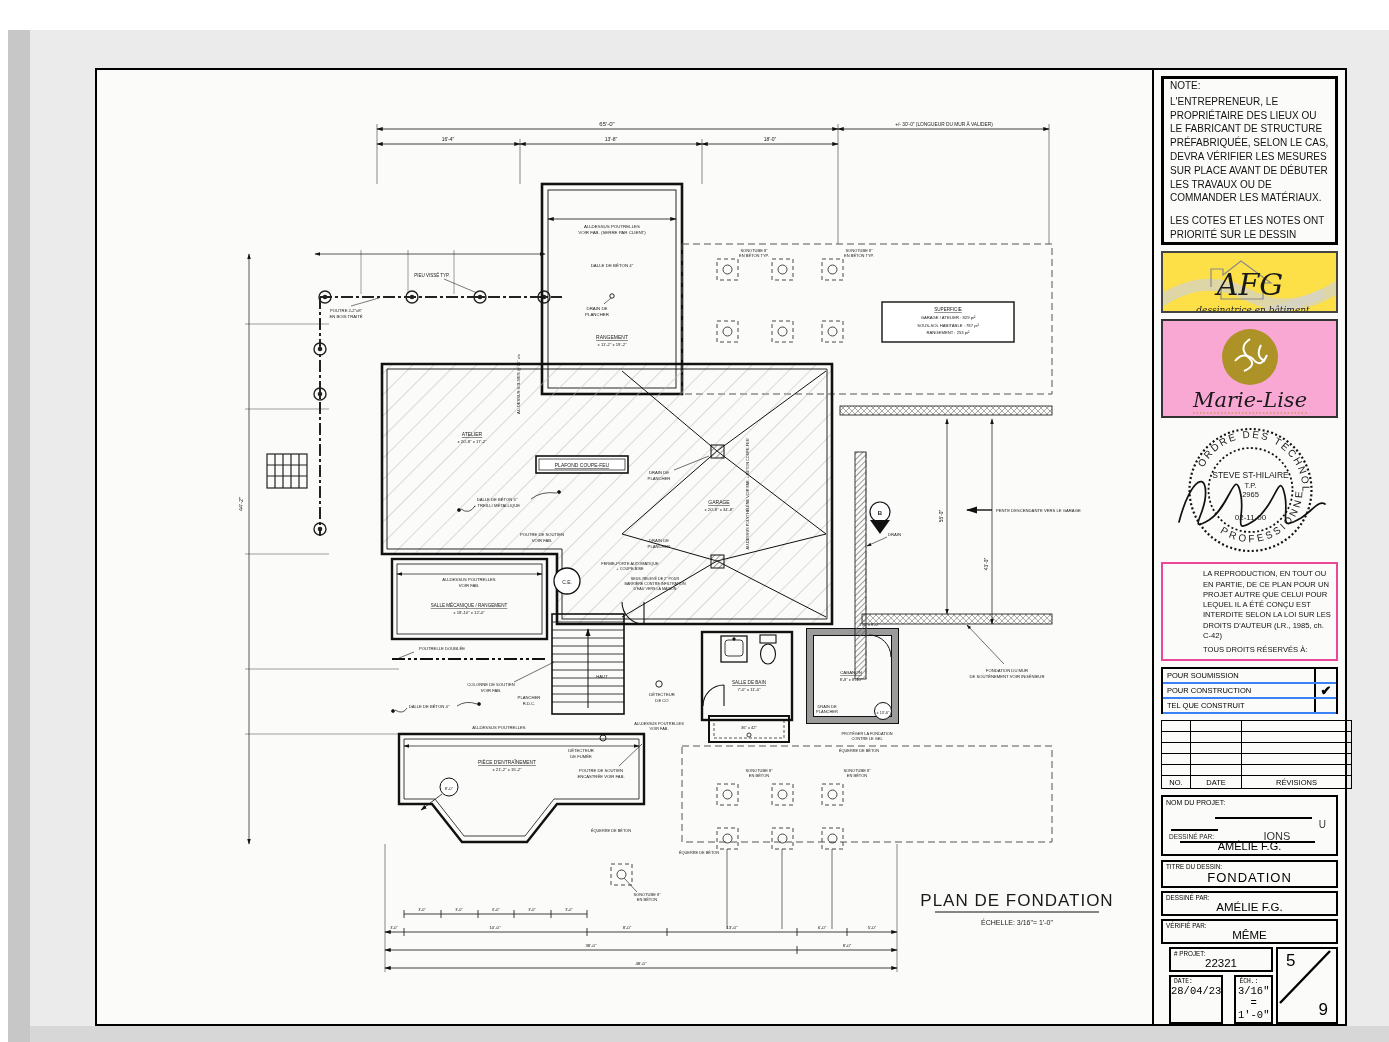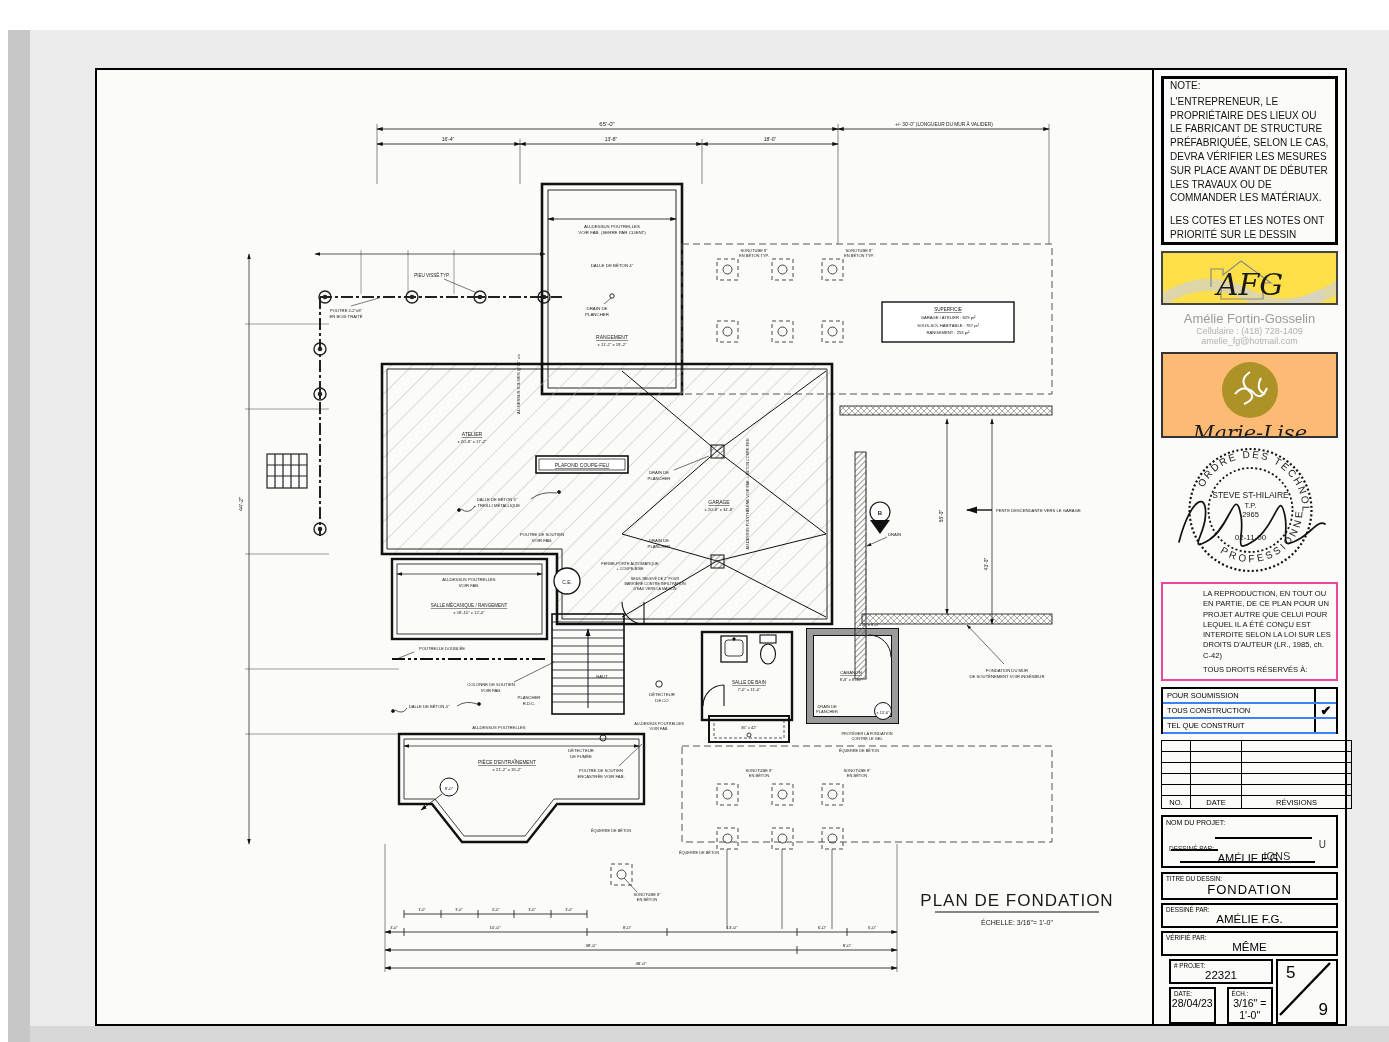--- a/index.html
+++ b/index.html
@@ -11,21 +11,21 @@
   .plan-area{position:absolute;left:2px;top:14px;width:1050px;height:948px;}
   .rightcol{position:absolute;left:1055px;top:0;width:193px;height:954px;border-left:2px solid #000;box-sizing:border-box;background:#fbfbfa;display:flex;flex-direction:column;}
   .blk{margin:6px 7px 0 7px;box-sizing:border-box;}
   .notebox{border:3px solid #000;padding:0 6px;font-size:10px;line-height:1.38;color:#111;}
   .notebox .nt{margin-bottom:2px;}
   .notebox .np{margin-top:9px;}
   .logobox{border:2px solid #444;height:74px;position:relative;background:#fde047;overflow:hidden;}
   .contact{text-align:center;color:#a2a2a2;}
   .contact .cname{font-size:13px;color:#9a9a9a;}
   .contact .cline{font-size:9px;color:#b0b0b0;}
-  .mlbox{border:2px solid #333;height:118px;background:#fdba74;text-align:center;position:relative;overflow:hidden;}
+  .mlbox{border:2px solid #333;height:118px;background:#f9a8d4;text-align:center;position:relative;overflow:hidden;}
   .stampwrap{height:132px;position:relative;}
   .copybox{border-top:3px solid #000;padding:5px 4px 4px 4px;font-size:7.6px;line-height:1.35;color:#111;}
   .copyfoot{margin-top:4px;}
   .checks{border:2px solid #000;border-bottom:none;}
   .chkrow{display:flex;border-bottom:2px solid #3b82f6;height:13px;align-items:center;}
   .chkrow .cl{flex:1;font-size:7.5px;padding-left:4px;}
   .chkrow .cb{width:20px;border-left:2px solid #000;height:100%;display:flex;align-items:center;justify-content:center;font-size:13px;font-weight:bold;}
   .revtbl{border:1px solid #000;border-collapse:collapse;width:100%;}
   .revtbl td{border:1px solid #000;height:10px;font-size:7.5px;padding:0 2px;text-align:center;}
   .revtbl .hd td{font-size:7.5px;height:12px;}
@@ -38,21 +38,21 @@
   .nomproj .dval{position:absolute;left:0;right:0;bottom:2px;text-align:center;font-size:11px;}
   .tbrow{border:2px solid #000;position:relative;margin-top:3px;}
   .tbrow .tl{position:absolute;left:3px;top:1px;font-size:6.3px;}
   .tbrow .tv{text-align:center;font-size:11.5px;padding-top:8px;padding-bottom:1px;}
   .tbrow .tvbig{font-size:13px;letter-spacing:1px;}
   .tbsplit{display:flex;margin-top:3px;gap:3px;margin-left:15px;}
   .tbleft{flex:1;display:flex;flex-direction:column;gap:3px;}
   .sheetno{width:58px;border:2px solid #000;position:relative;}
   .sheetno .n5{position:absolute;left:8px;top:2px;font-size:17px;}
   .sheetno .n9{position:absolute;right:8px;bottom:2px;font-size:17px;}
-  .daterow{display:flex;gap:11px;}
+  .daterow{display:flex;gap:11px;font-family:Liberation Mono, monospace;}
   .daterow .tbrow{flex:1;margin-top:0;}
   .daterow .tv{font-size:10.5px;}
   svg text{fill:#1a1a1a;}
   .cadlbl{font-family:"Liberation Sans",sans-serif;}
 </style>
 </head>
 <body>
 
 <div class="stage">
   <div class="desk">
@@ -481,25 +481,20 @@
       <div class="blk logobox">
         <svg width="175" height="70" viewBox="0 0 175 70">
           <path d="M-5,50 Q40,18 85,42 T180,30" stroke="#d2d2d2" stroke-width="12" fill="none" opacity="0.7"></path>
           <path d="M30,62 Q95,70 160,40" stroke="#d2d2d2" stroke-width="9" fill="none" opacity="0.6"></path>
           <polyline points="48,34 48,16 60,16 60,22 78,8 108,30 100,30 100,46 58,46 58,34" fill="none" stroke="#8a8a8a" stroke-width="1.2"></polyline>
           <text x="87" y="42" font-size="30" text-anchor="middle" font-family="DejaVu Serif, serif" font-style="italic" fill="#6f8050">AFG</text>
           <text x="90" y="60" font-size="9" text-anchor="middle" font-family="DejaVu Serif, serif" font-style="italic" fill="#5d6b45">dessinatrice en bâtiment</text>
         </svg>
       </div>
 
-      <div class="blk contact">
-        <div class="cname">Amélie Fortin-Gosselin</div>
-        <div class="cline">Cellulaire : (418) 728-1409</div>
-        <div class="cline">amelie_fg@hotmail.com</div>
-      </div>
 
       <div class="blk mlbox">
         <svg width="175" height="114" viewBox="0 0 175 114">
           <circle cx="87" cy="36" r="28" fill="#ad9228"></circle>
           <g stroke="#fff" stroke-width="2" fill="none">
             <path d="M87,18 q-12,8 -2,18 q10,8 -4,14"></path>
             <path d="M72,40 q8,-10 18,-2 q8,10 14,-4"></path>
             <path d="M98,24 q-6,12 4,16"></path>
           </g>
           <text x="87" y="86" font-size="21" text-anchor="middle" font-family="DejaVu Serif, serif" font-style="italic" fill="#ad9228">Marie-Lise</text>
@@ -534,21 +529,21 @@
         <div>LA REPRODUCTION, EN TOUT OU EN PARTIE, DE CE PLAN POUR UN PROJET AUTRE QUE CELUI POUR LEQUEL IL A ÉTÉ CONÇU EST INTERDITE SELON LA LOI SUR LES DROITS D'AUTEUR (LR., 1985, ch. C-42)</div>
         <div class="copyfoot">TOUS DROITS RÉSERVÉS À:</div>
       </div>
 
       <div class="blk checks">
         <div class="chkrow">
           <div class="cl">POUR SOUMISSION</div>
           <div class="cb"></div>
         </div>
         <div class="chkrow">
-          <div class="cl">TOUS CONSTRUCTION</div>
+          <div class="cl">POUR CONSTRUCTION</div>
           <div class="cb">✔</div>
         </div>
         <div class="chkrow">
           <div class="cl">TEL QUE CONSTRUIT</div>
           <div class="cb"></div>
         </div>
       </div>
 
       <table class="blk revtbl">
         <tbody>

